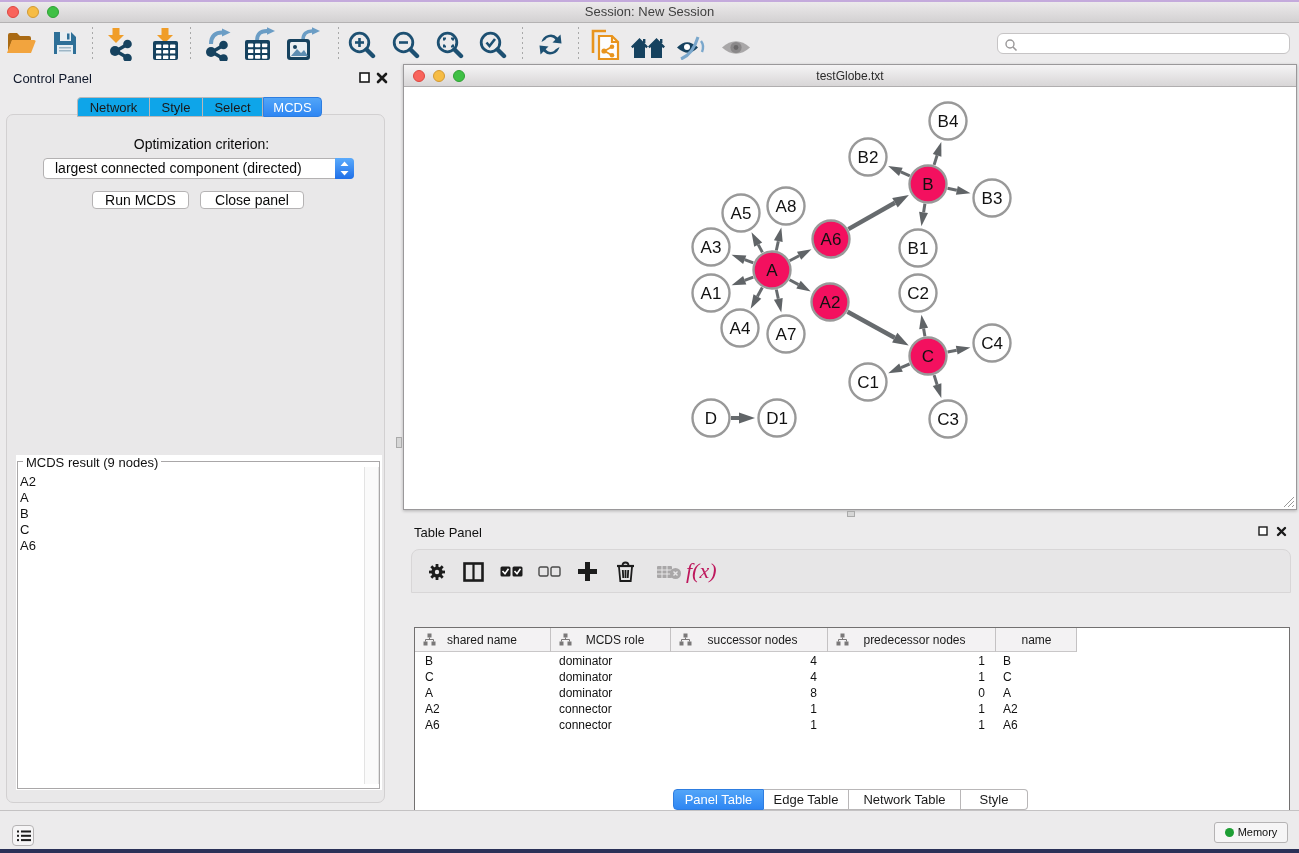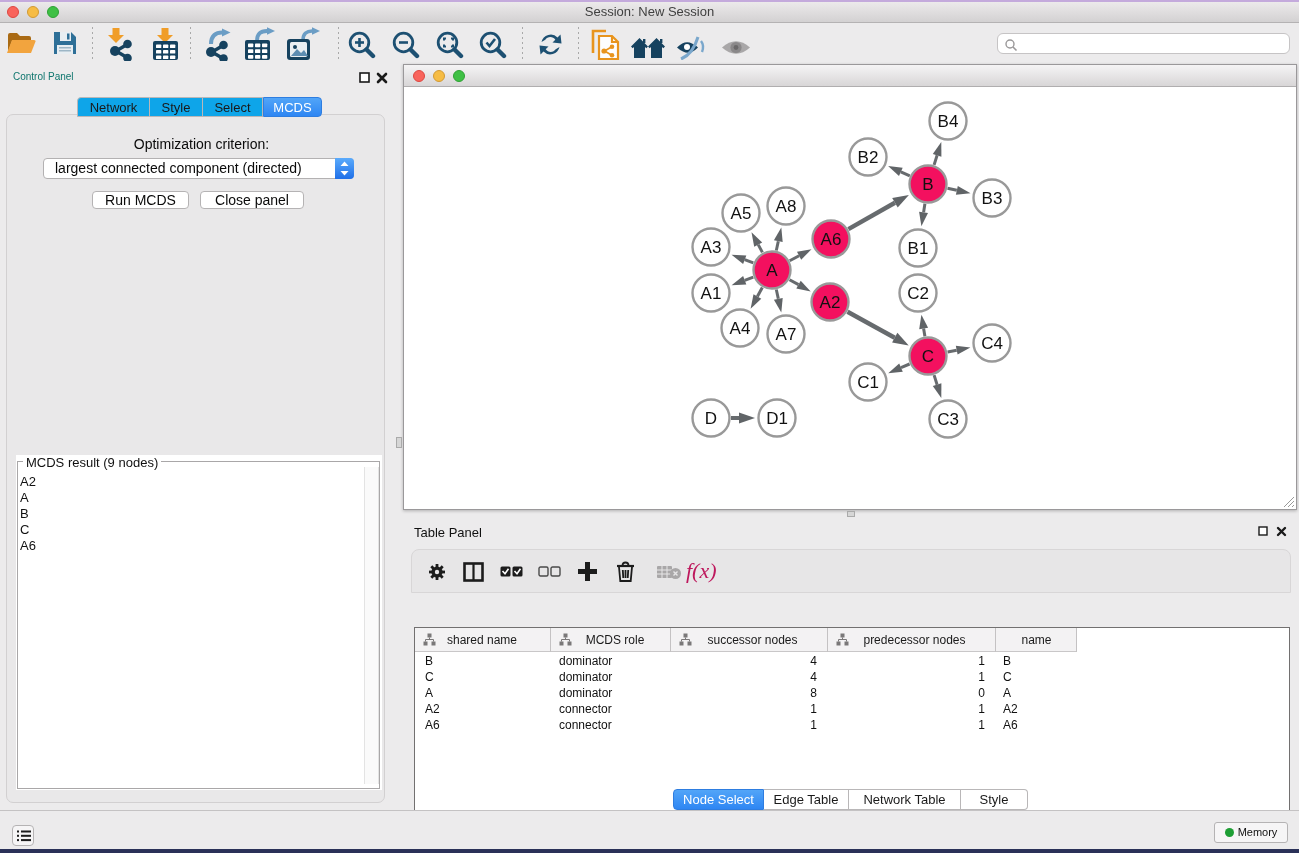--- a/index.html
+++ b/index.html
@@ -13,21 +13,21 @@
 #titlebar .t2{left:27px;background:#f6bc44;border:1px solid #d29a33;}
 #titlebar .t3{left:47px;background:#3fc045;border:1px solid #2fa135;}
 #titletext{left:0;top:4px;width:1299px;text-align:center;font-size:13px;color:#404040;}
 
 #toolbar{left:0;top:23px;width:1299px;height:41px;background:#ecebec;}
 .tbi{position:absolute;top:6px;}
 .tsep{position:absolute;top:4px;height:32px;width:1px;background-image:linear-gradient(#a9a9a9 2px,transparent 2px);background-size:1px 5px;}
 #search{position:absolute;left:997px;top:10px;width:293px;height:21px;background:#fff;border:1px solid #c6c4c5;border-radius:6px;}
 #search svg{position:absolute;left:6px;top:4px;}
 
-#cp-title{left:13px;top:71px;font-size:10px;color:#0f766e;}
+#cp-title{left:13px;top:71px;font-size:13px;color:#0f172a;}
 .wicon{position:absolute;}
 #cp-tabs{left:77px;top:97px;height:20px;}
 .tab{position:absolute;top:0;height:20px;border:1px solid #b9b7b8;background:#0ea5e9;font-size:13px;color:#1a1a1a;text-align:center;line-height:19px;}
 .tabsel{background:linear-gradient(#52a5f8,#2e86f3);border:1px solid #2e7de0;color:#fff;}
 #cp-panel{left:6px;top:114px;width:379px;height:689px;background:#e9e8e9;border:1px solid #d2d0d1;border-radius:7px;}
 #opt-label{left:6px;top:136px;width:391px;text-align:center;font-size:14px;color:#0a0a0a;}
 #cp-select{left:43px;top:158px;width:311px;height:21px;background:#fff;border:1px solid #b3b1b2;border-radius:4px;font-size:14px;color:#0a0a0a;line-height:19px;padding-left:11px;}
 #cp-step{right:-1px;top:-1px;width:19px;height:21px;border-radius:0 4px 4px 0;background:linear-gradient(#5babfc,#1f6fe8);position:absolute;}
 .btn{position:absolute;background:#fff;border:1px solid #b5b3b4;border-radius:4px;font-size:14px;color:#0a0a0a;text-align:center;line-height:17px;height:18px;}
 
@@ -259,20 +259,21 @@
 
 <div class="abs" id="netwin">
   <svg style="position:absolute;left:0;top:0" width="8" height="8" viewBox="0 0 8 8">
       <path d="M0 0 H8 L0 8 Z" fill="#3f8ef0"></path>
     </svg>
     <div id="net-tbar">
       <div class="tl t1" style="top:5px"></div>
       <div class="tl t2" style="top:5px"></div>
       <div class="tl t3" style="top:5px"></div>
     </div>
+  <div id="net-title">testGlobe.txt</div>
   <svg id="graph" width="892" height="422" viewBox="0 0 892 422" font-family="Liberation Sans, sans-serif">
 <line x1="358.4" y1="165.4" x2="354.2" y2="157.6" stroke="#676b6e" stroke-width="3"></line>
 <polygon points="347.5,145.3 358.2,155.5 350.2,159.8" fill="#606467"></polygon>
 <line x1="372.3" y1="163.5" x2="374.3" y2="154.2" stroke="#676b6e" stroke-width="3"></line>
 <polygon points="377.3,140.5 378.7,155.1 369.9,153.2" fill="#606467"></polygon>
 <line x1="349.3" y1="175.9" x2="340.7" y2="172.7" stroke="#676b6e" stroke-width="3"></line>
 <polygon points="327.6,167.8 342.3,168.5 339.1,176.9" fill="#606467"></polygon>
 <line x1="349.3" y1="190.1" x2="340.7" y2="193.3" stroke="#676b6e" stroke-width="3"></line>
 <polygon points="327.6,198.2 339.1,189.1 342.3,197.5" fill="#606467"></polygon>
 <line x1="358.3" y1="200.5" x2="353.4" y2="209.5" stroke="#676b6e" stroke-width="3"></line>
@@ -495,21 +496,21 @@
 <div class="trow" style="left:144px;top:74px">connector</div>
 <div class="trow" style="left:340px;top:74px;width:62px;text-align:right">1</div>
 <div class="trow" style="left:500px;top:74px;width:70px;text-align:right">1</div>
 <div class="trow" style="left:588px;top:74px">A2</div>
 <div class="trow" style="left:10px;top:90px">A6</div>
 <div class="trow" style="left:144px;top:90px">connector</div>
 <div class="trow" style="left:340px;top:90px;width:62px;text-align:right">1</div>
 <div class="trow" style="left:500px;top:90px;width:70px;text-align:right">1</div>
 <div class="trow" style="left:588px;top:90px">A6</div>
 </div>
-<div class="btab btabsel" style="left:673px;width:91px;border-radius:4px 0 0 4px;">Node Select</div>
+<div class="btab btabsel" style="left:673px;width:91px;border-radius:4px 0 0 4px;">Panel Table</div>
 <div class="btab" style="left:764px;width:85px;border-left:none;">Edge Table</div>
 <div class="btab" style="left:849px;width:112px;border-left:none;">Network Table</div>
 <div class="btab" style="left:961px;width:67px;border-radius:0 4px 4px 0;border-left:none;">Style</div>
 
 <div class="abs" id="statusbar">
   <div id="hamb">
       <svg style="position:absolute;left:4px;top:4px" width="14" height="12" viewBox="0 0 14 12">
         <g fill="#1c1c1c">
           <rect x="0" y="0.5" width="2" height="2"></rect>
           <rect x="4" y="0.5" width="10" height="2"></rect>

